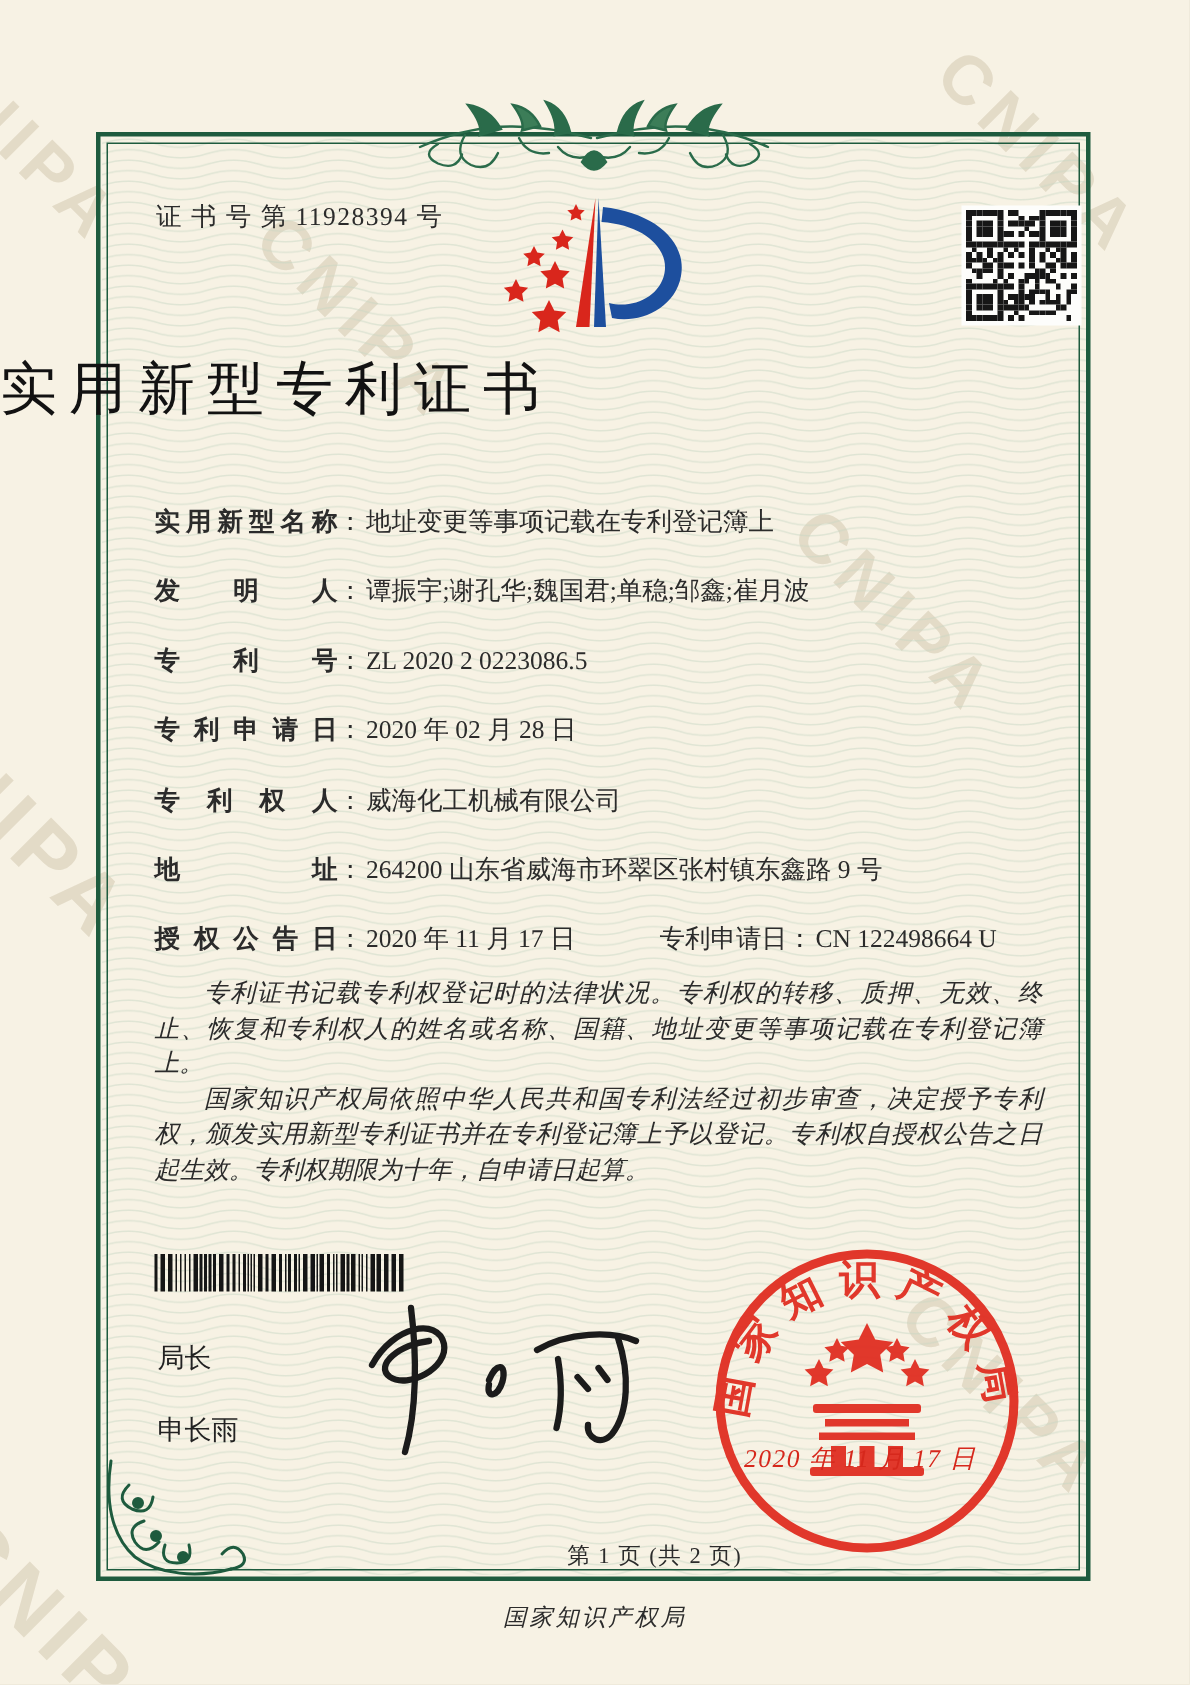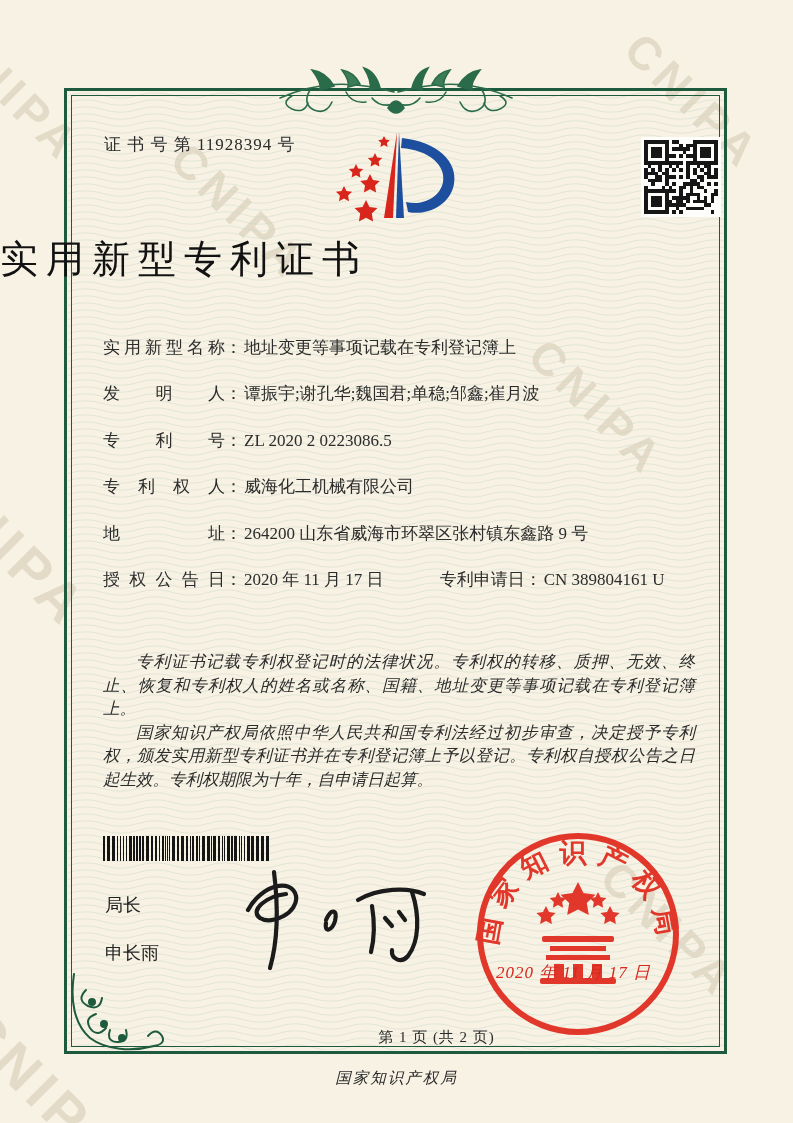--- a/index.html
+++ b/index.html
@@ -27,21 +27,21 @@
   .orn-corner{position:absolute;left:66px;top:972px;width:100px;height:86px;}
   .cert-no{position:absolute;left:104px;top:133px;font-size:17px;letter-spacing:1px;}
   .logo{position:absolute;left:318px;top:116px;width:162px;height:118px;}
   .qr{position:absolute;left:641px;top:137px;width:80px;height:80px;background:#fdfdfb;
       display:grid;grid-template-columns:repeat(21,1fr);grid-template-rows:repeat(21,1fr);padding:3px;box-sizing:border-box;}
   .qr div.on{background:#161616;}
   .title{position:absolute;left:0;top:234px;width:100%;text-align:left;
       font-size:38px;font-weight:normal;letter-spacing:8px;color:#121212;}
   .fields{position:absolute;left:103px;top:336px;width:600px;font-size:17px;}
   .frow{height:46.4px;white-space:nowrap;}
-  .flabel{display:inline-block;width:122px;text-align:justify;text-align-last:justify;vertical-align:top;}
+  .flabel{display:inline-block;width:122px;text-align:justify;text-align-last:justify;vertical-align:top;font-weight:bold;}
   .fcolon{margin-right:2px;}
   .grant-no{margin-left:56px;}
   .bodytext{position:absolute;left:103px;top:650px;width:592px;font-size:16.5px;
       line-height:23.5px;text-align:justify;font-style:italic;}
   .bodytext p{margin:0;text-indent:2em;}
   .barcode{position:absolute;left:103px;top:836px;height:25px;display:flex;align-items:stretch;}
   .barcode i{display:block;background:#151515;}
   .signoff{position:absolute;left:105px;top:893px;font-size:18px;
       font-family:"Liberation Sans","DejaVu Sans",sans-serif;color:#222;}
   .signoff .t{margin-bottom:24px;}
@@ -577,27 +577,30 @@
     <div class="frow">
       <span class="flabel">实用新型名称</span><span class="fcolon">：</span><span>地址变更等事项记载在专利登记簿上</span>
     </div>
     <div class="frow">
       <span class="flabel">发明人</span><span class="fcolon">：</span><span>谭振宇;谢孔华;魏国君;单稳;邹鑫;崔月波</span>
     </div>
     <div class="frow">
       <span class="flabel">专利号</span><span class="fcolon">：</span><span>ZL 2020 2 0223086.5</span>
     </div>
     <div class="frow">
+      <span class="flabel">专利申请日</span><span class="fcolon">：</span><span>2020 年 02 月 28 日</span>
+    </div>
+    <div class="frow">
       <span class="flabel">专利权人</span><span class="fcolon">：</span><span>威海化工机械有限公司</span>
     </div>
     <div class="frow">
       <span class="flabel">地址</span><span class="fcolon">：</span><span>264200 山东省威海市环翠区张村镇东鑫路 9 号</span>
     </div>
     <div class="frow">
-      <span class="flabel">授权公告日</span><span class="fcolon">：</span><span>2020 年 11 月 17 日</span><span class="grant-no"><span>专利申请日</span><span class="fcolon">：</span><span>CN 389804161 U</span></span>
+      <span class="flabel">授权公告日</span><span class="fcolon">：</span><span>2020 年 11 月 17 日</span><span class="grant-no"><span>专利申请日</span><span class="fcolon">：</span><span>CN 122498664 U</span></span>
     </div>
   </div>
 
   <div class="bodytext">
     <p>专利证书记载专利权登记时的法律状况。专利权的转移、质押、无效、终止、恢复和专利权人的姓名或名称、国籍、地址变更等事项记载在专利登记簿上。</p>
     <p>国家知识产权局依照中华人民共和国专利法经过初步审查，决定授予专利权，颁发实用新型专利证书并在专利登记簿上予以登记。专利权自授权公告之日起生效。专利权期限为十年，自申请日起算。</p>
   </div>
 
   <div class="barcode" id="barcode">
       <i style="width: 2px; margin-right: 2px;"></i>

